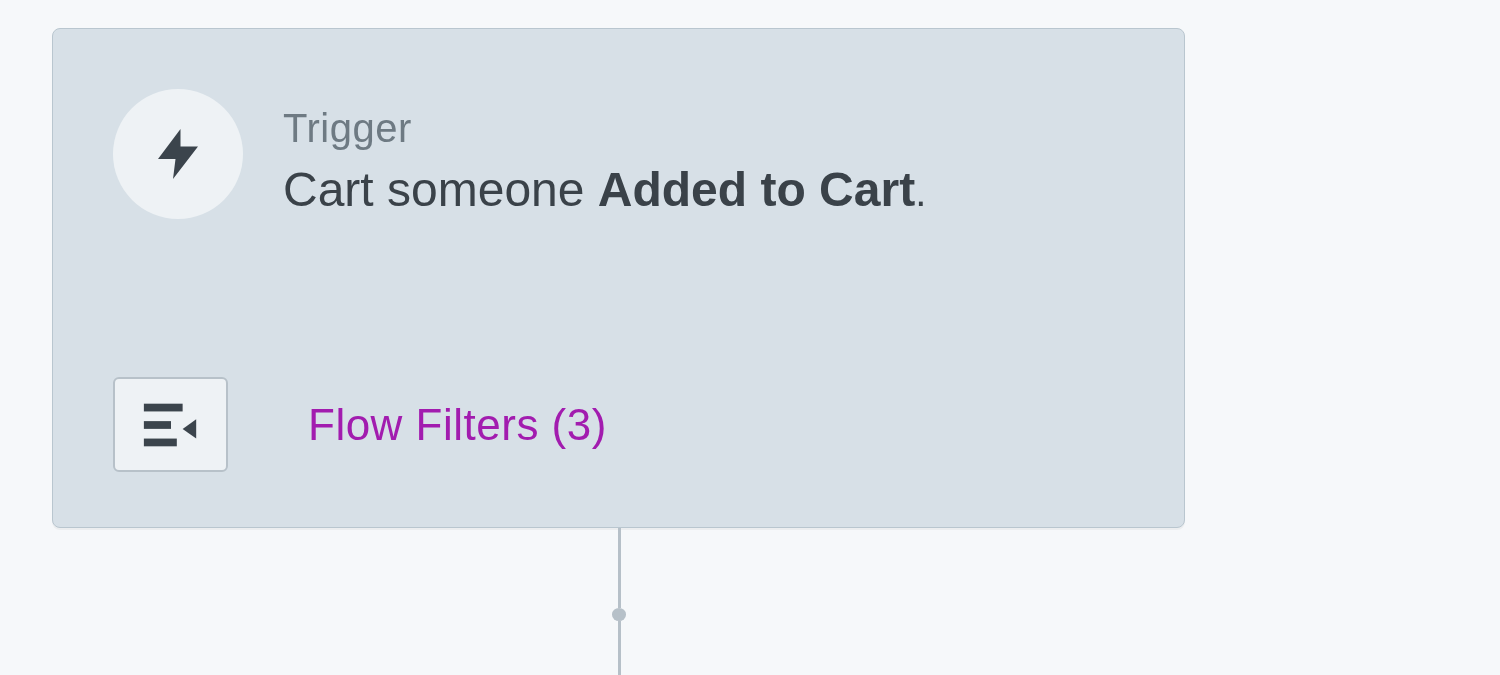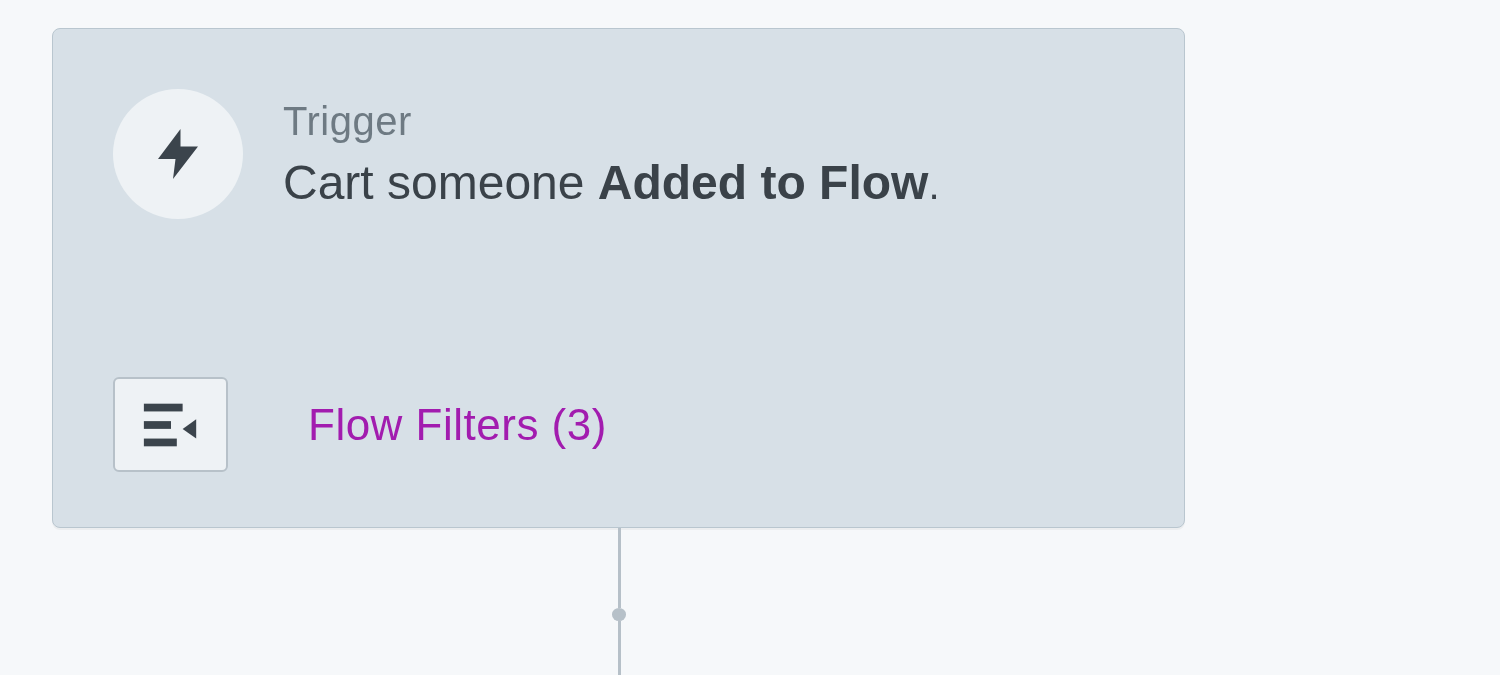--- a/index.html
+++ b/index.html
@@ -24,21 +24,21 @@
     background: #d7e0e7;
     border: 1px solid #b9c6cf;
     border-radius: 8px;
     box-shadow: 0 2px 0 rgba(0,0,0,0.04);
   }
   .trigger-header {
     position: absolute;
     left: 60px;
     top: 60px;
     display: flex;
-    align-items: center;
+    align-items: flex-end;
     gap: 40px;
   }
   .trigger-icon-circle {
     width: 130px;
     height: 130px;
     border-radius: 50%;
     background: #eef2f5;
     display: flex;
     align-items: center;
     justify-content: center;
@@ -139,21 +139,21 @@
 
     <div class="trigger-header">
       <div class="trigger-icon-circle">
         <svg viewBox="0 0 24 24">
           <path d="M13 2 L4 14 H11 L10 22 L20 9 H13 Z"></path>
         </svg>
       </div>
       <div class="trigger-text-col">
         <div class="trigger-label">Trigger</div>
         <div class="trigger-description">
-          <span>Cart someone </span><span class="bold">Added to Flow</span><span class="period">.</span>
+          <span>Cart someone </span><span class="bold">Added to Cart</span><span class="period">.</span>
         </div>
       </div>
     </div>
 
     <div class="filters-row">
       <div class="filter-icon-box">
         <svg viewBox="0 0 64 52">
           <rect x="4" y="4" width="40" height="8" fill="#3b444c"></rect>
           <rect x="4" y="22" width="28" height="8" fill="#3b444c"></rect>
           <rect x="4" y="40" width="34" height="8" fill="#3b444c"></rect>

